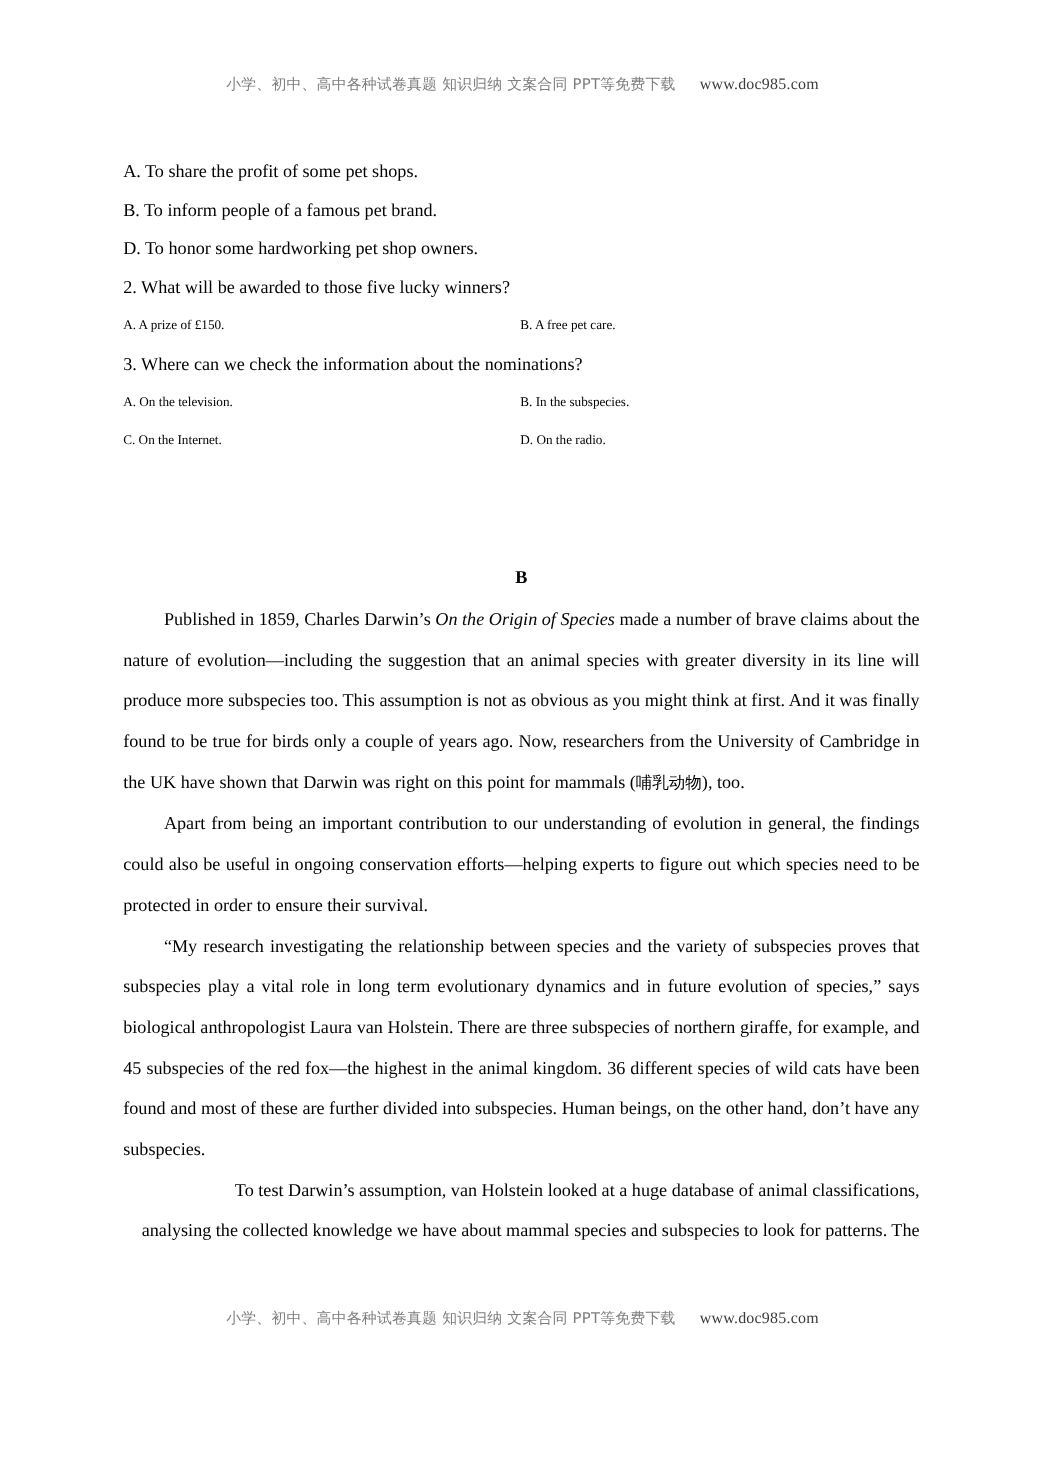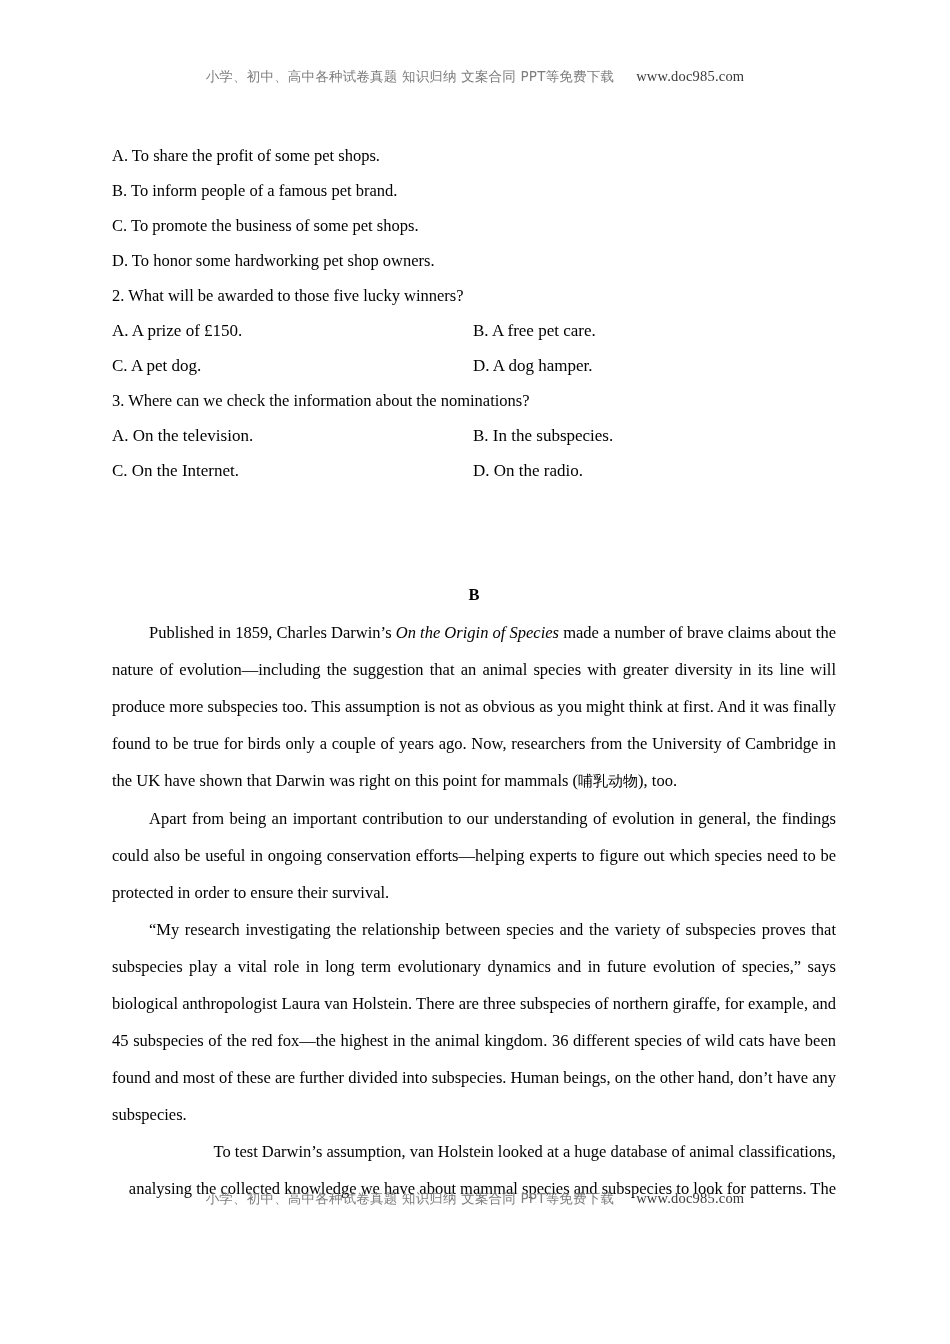--- a/index.html
+++ b/index.html
@@ -59,21 +59,21 @@
 
   
   .qline {
     font-size: 16.5px;
     line-height: 35px;
     height: 35px;
     white-space: nowrap;
   }
   .optrow {
     position: relative;
-    font-size: 17px;
+    font-size: 12px;
     line-height: 35px;
     height: 35px;
     white-space: nowrap;
   }
   .optrow .col-a { display: inline-block; }
   .optrow .col-b {
     position: absolute;
     left: 361px;
     top: 0;
   }
@@ -111,32 +111,27 @@
 <div class="page">
 
   <div class="running" id="running-header">
     <span class="cn">小学、初中、高中各种试卷真题  知识归纳  文案合同  PPT等免费下载</span><span class="url">www.doc985.com</span>
   </div>
 
   <div class="content">
 
     <div class="qline">A. To share the profit of some pet shops.</div>
     <div class="qline">B. To inform people of a famous pet brand.</div>
-    <div class="qline">C. To promote the business of some pet shops.</div>
     <div class="qline">D. To honor some hardworking pet shop owners.</div>
 
     <div class="qline">2. What will be awarded to those five lucky winners?</div>
 
     <div class="optrow">
       <span class="col-a">A. A prize of £150.</span>
       <span class="col-b">B. A free pet care.</span>
-    </div>
-    <div class="optrow">
-      <span class="col-a">C. A pet dog.</span>
-      <span class="col-b">D. A dog hamper.</span>
     </div>
 
     <div class="qline">3. Where can we check the information about the nominations?</div>
 
     <div class="optrow">
       <span class="col-a">A. On the television.</span>
       <span class="col-b">B. In the subspecies.</span>
     </div>
     <div class="optrow">
       <span class="col-a">C. On the Internet.</span>

